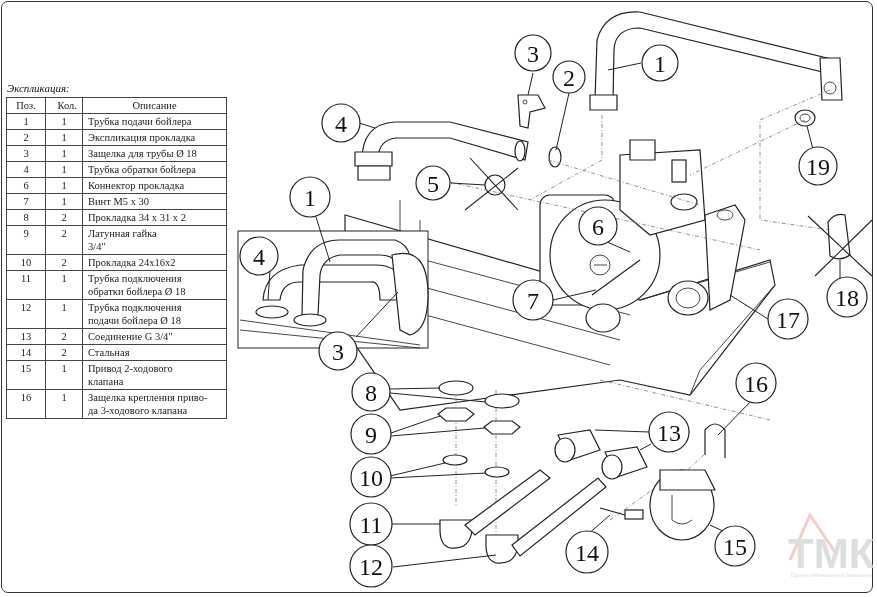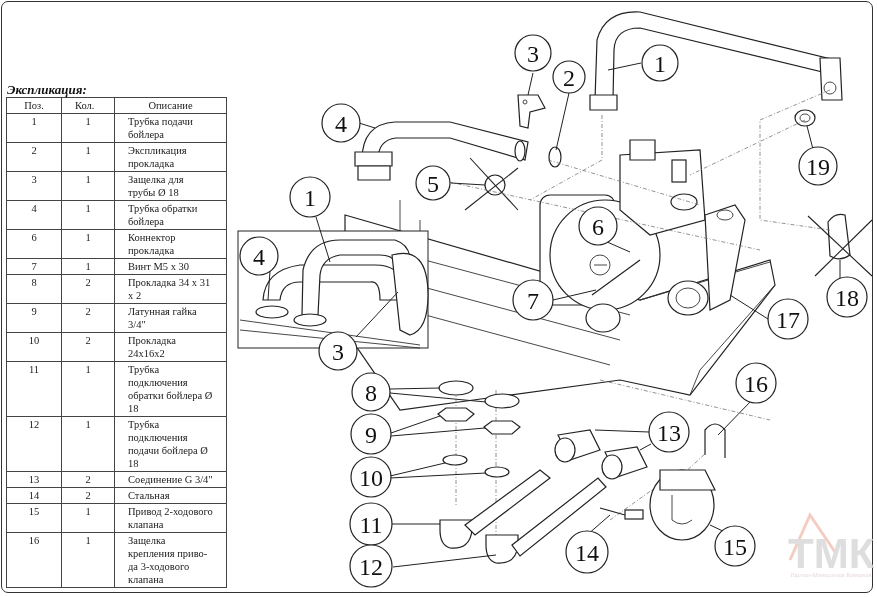--- a/index.html
+++ b/index.html
@@ -1,24 +1,24 @@
 <!DOCTYPE html>
 <html><head>
 <meta charset="utf-8">
 <style>
   html, body { margin: 0; padding: 0; background: #ffffff; }
   body { width: 877px; height: 597px; position: relative; overflow: hidden; font-family: "DejaVu Serif", "Liberation Serif", serif; }
   .frame { position: absolute; left: 1px; top: 1px; width: 872px; height: 592px; border: 1.5px solid #333; border-radius: 7px; box-sizing: border-box; }
-  .legend-title { position: absolute; left: 7px; top: 82px; font-family: "Liberation Serif", serif; font-style: italic; font-weight: bold; font-size: 13px; color: #111; }
+  .legend-title { position: absolute; left: 7px; top: 82px; font-family: "Liberation Serif", serif; font-style: italic; font-weight: normal; font-size: 11px; color: #111; }
   table.expl { position: absolute; left: 6px; top: 97px; border-collapse: collapse; font-family: "Liberation Serif", serif; font-size: 10.5px; color: #222; width: 221px; }
-  table.expl td, table.expl th { border: 1px solid #444; padding: 1px 13px; vertical-align: top; font-weight: normal; line-height: 13px; }
+  table.expl td, table.expl th { border: 1px solid #444; padding: 1px 5px; vertical-align: top; font-weight: normal; line-height: 13px; }
   table.expl th { text-align: center; }
   table.expl td.c, table.expl th.c { text-align: center; }
   table.expl th.pos { width: 28px; text-align: center; }
-  table.expl th.qty { width: 26px; text-align: left; margin-left: 40px; }
+  table.expl th.qty { width: 26px; text-align: right; margin-left: 40px; }
   .desc-cell { white-space: pre-line; }
   svg.diagram { position: absolute; left: 0; top: 0; }
   .callout circle { fill: #fff; stroke: #222; stroke-width: 1.2; }
   .callout text { font-family: "Liberation Serif", serif; font-size: 24px; fill: #111; text-anchor: middle; dominant-baseline: central; }
   .part { fill: #fff; stroke: #222; stroke-width: 1.2; }
   .thin { fill: none; stroke: #333; stroke-width: 0.9; }
   .dash { fill: none; stroke: #777; stroke-width: 0.8; stroke-dasharray: 4 2 1 2; }
   .leader { stroke: #222; stroke-width: 1; fill: none; }
   .cross { stroke: #222; stroke-width: 1.1; }
   .logo-text { font-family: "Liberation Sans", sans-serif; font-weight: bold; font-size: 42px; fill: #d9d9d9; }

